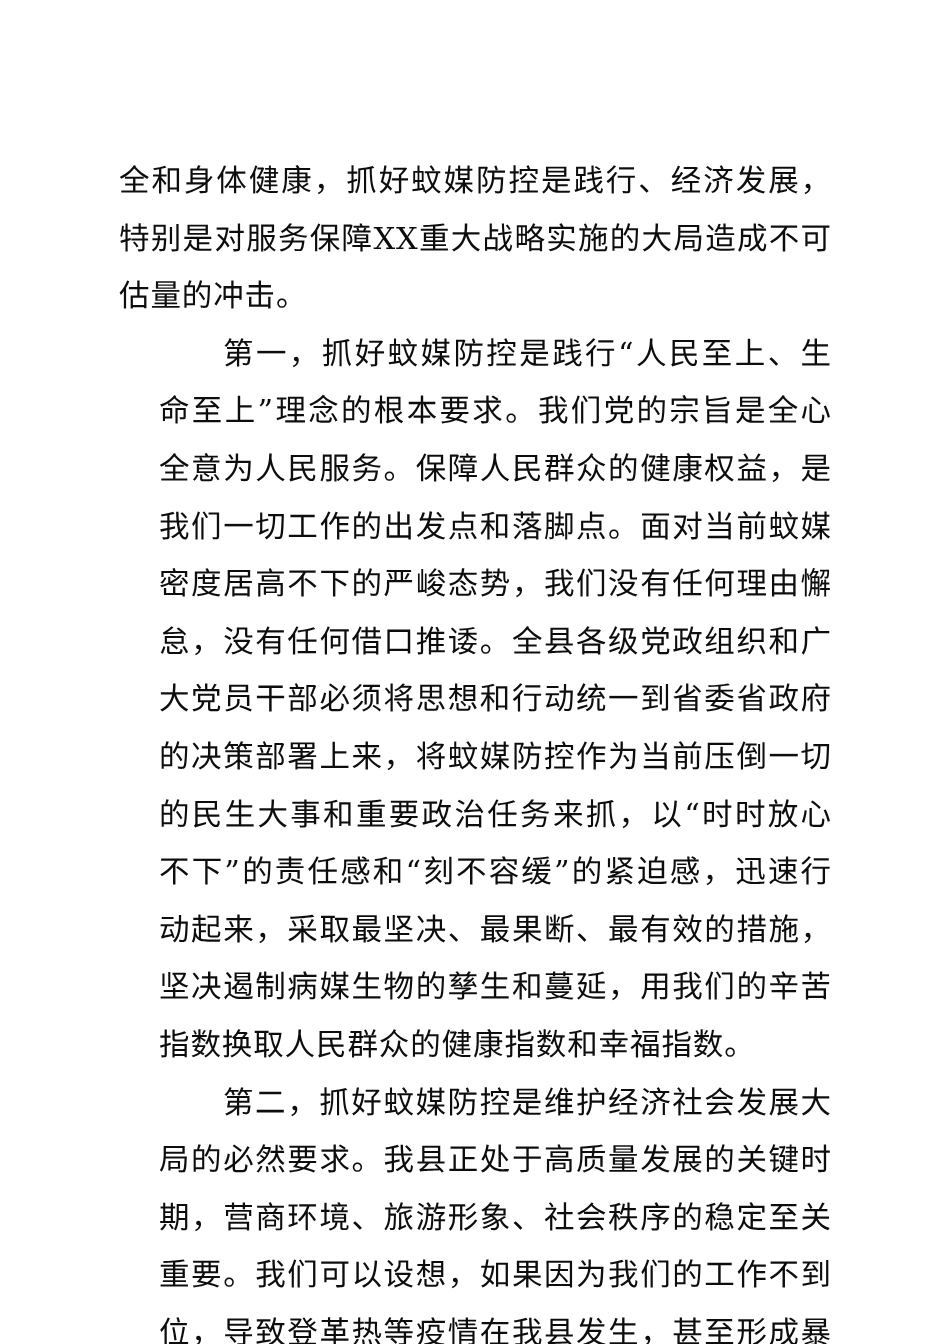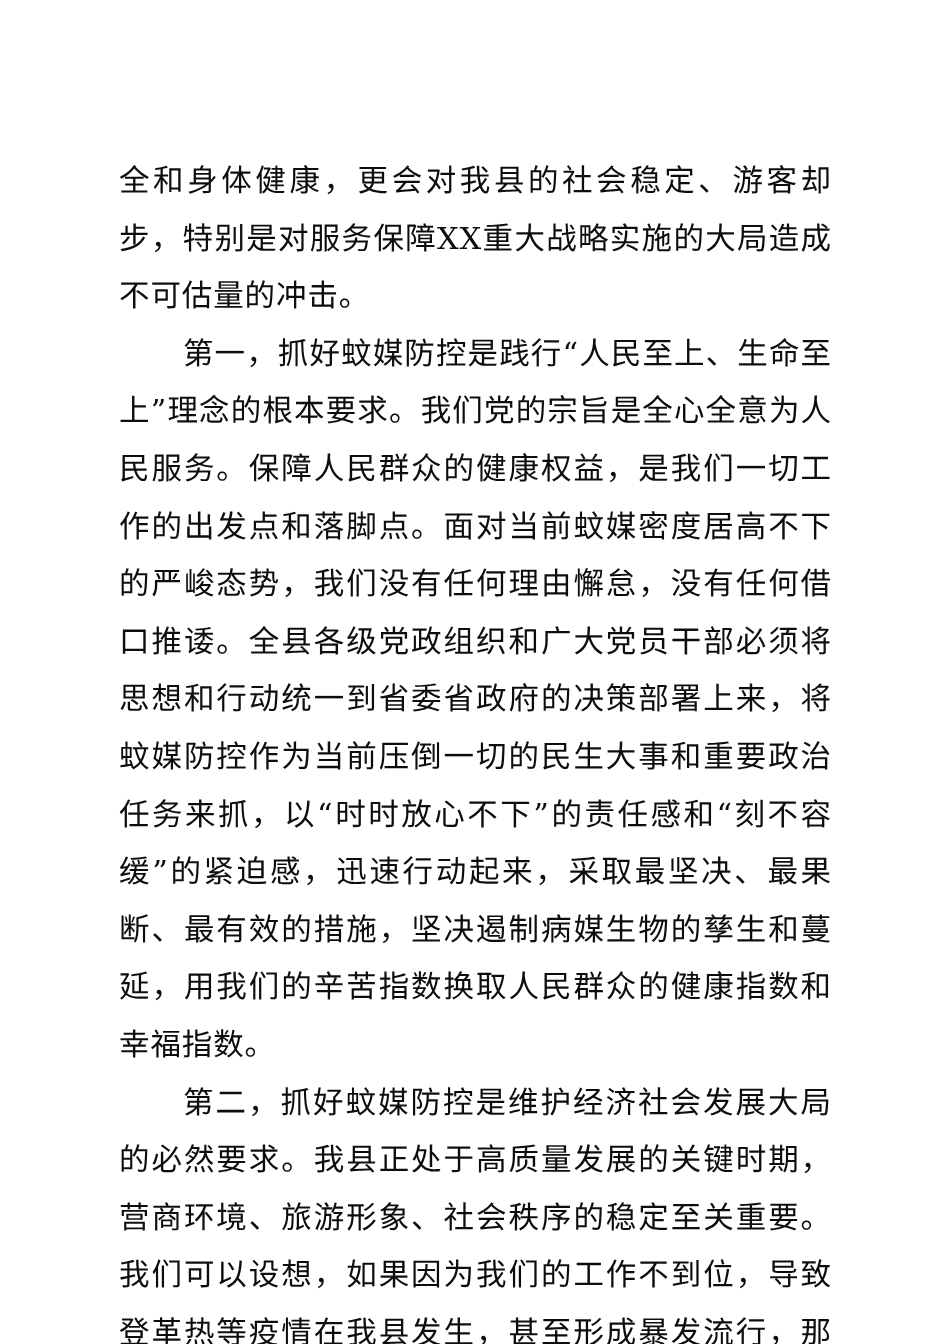--- a/index.html
+++ b/index.html
@@ -35,33 +35,34 @@
     text-align: justify;
     text-justify: inter-character;
     letter-spacing: 0.9px;
     word-break: break-all;
     white-space: pre-wrap;
     text-indent: 0;
   }
 
   .para.indent {
     text-indent: 64px;
+    margin-left: 40px;
   }
 
   
   .para {
     text-align-last: left;
   }
 </style>
 </head>
 <body>
 
 <div class="page">
   <div class="doc-body">
 
-    <p class="para">全和身体健康，更会对我县的社会稳定、游客却步，特别是对服务保障XX重大战略实施的大局造成不可估量的冲击。</p>
+    <p class="para">全和身体健康，抓好蚊媒防控是践行、经济发展，特别是对服务保障XX重大战略实施的大局造成不可估量的冲击。</p>
 
     <p class="para indent">第一，抓好蚊媒防控是践行“人民至上、生命至上”理念的根本要求。我们党的宗旨是全心全意为人民服务。保障人民群众的健康权益，是我们一切工作的出发点和落脚点。面对当前蚊媒密度居高不下的严峻态势，我们没有任何理由懈怠，没有任何借口推诿。全县各级党政组织和广大党员干部必须将思想和行动统一到省委省政府的决策部署上来，将蚊媒防控作为当前压倒一切的民生大事和重要政治任务来抓，以“时时放心不下”的责任感和“刻不容缓”的紧迫感，迅速行动起来，采取最坚决、最果断、最有效的措施，坚决遏制病媒生物的孳生和蔓延，用我们的辛苦指数换取人民群众的健康指数和幸福指数。</p>
 
     <p class="para indent">第二，抓好蚊媒防控是维护经济社会发展大局的必然要求。我县正处于高质量发展的关键时期，营商环境、旅游形象、社会秩序的稳定至关重要。我们可以设想，如果因为我们的工作不到位，导致登革热等疫情在我县发生，甚至形成暴发流行，那么随之而来的将是社会恐慌、商业凋敝、游客却步，我们前期为优化发展环境所做的一切努力都可能付诸东流。这笔账，我们必须算清楚。因此，打赢这场蚊媒防控攻坚战，不仅仅是一项公共卫生工作，更是一场捍卫我县发展成果、保障发展环</p>
 
   </div>
 </div>
 
 </body></html>

